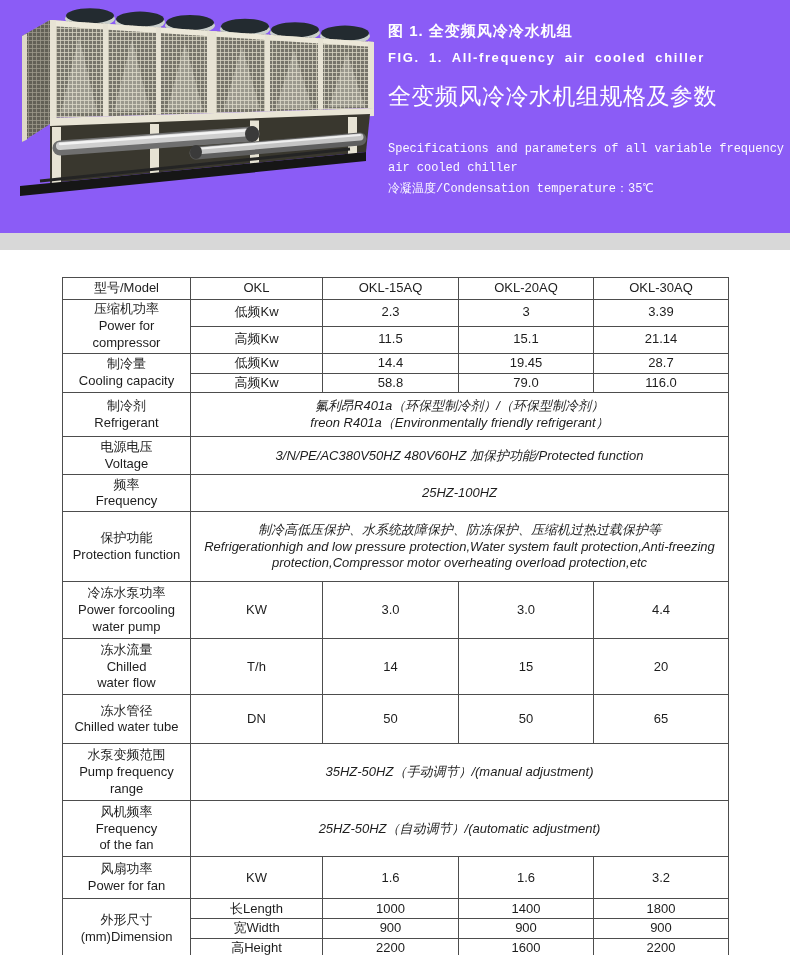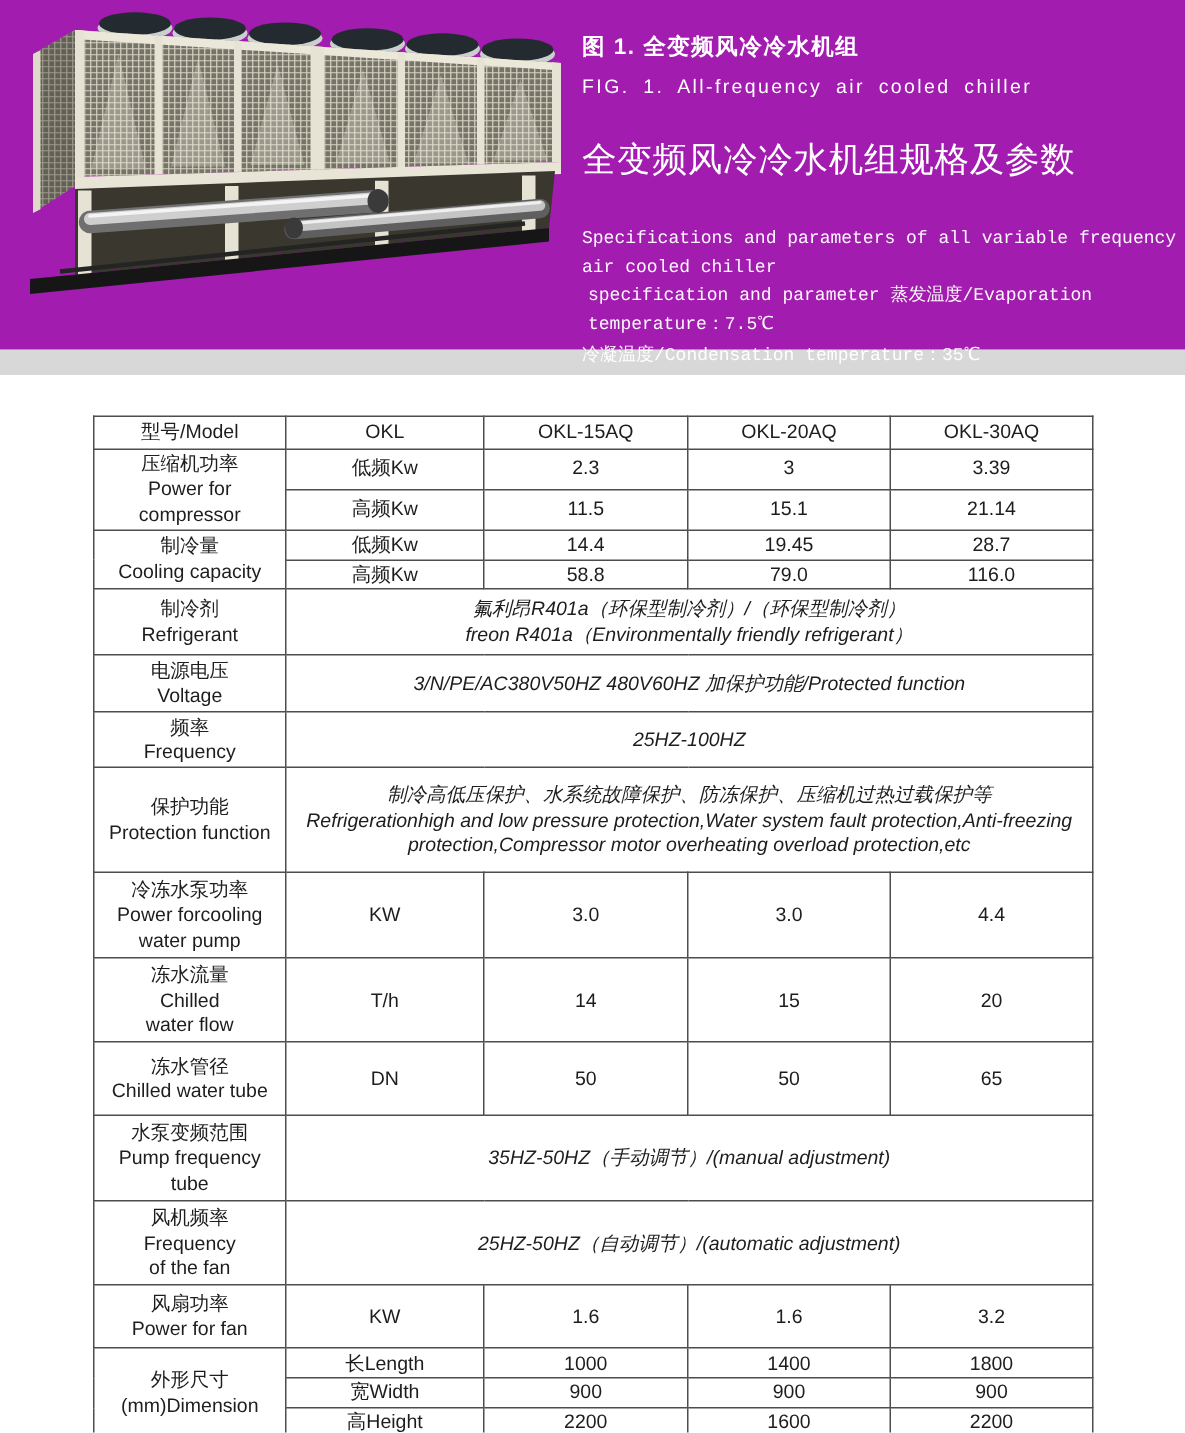--- a/index.html
+++ b/index.html
@@ -1,24 +1,24 @@
 <!DOCTYPE html>
 <html><head>
 <meta charset="utf-8">
 <style>
   * { margin:0; padding:0; box-sizing:border-box; }
   html,body { width:790px; background:#ffffff; font-family:"Liberation Sans","DejaVu Sans",sans-serif; }
   body { height:955px; overflow:hidden; }
 
   
-  .hero { position:relative; width:790px; height:233px; background:#a21caf; }
+  .hero { position:relative; width:790px; height:233px; background:#8b5cf6; }
   .product-wrap { position:absolute; left:0; top:0; width:390px; height:233px; }
   .hero-text { position:absolute; left:388px; top:22px; width:400px; color:#ffffff; }
   .fig-cn  { font-size:15px; font-weight:600; letter-spacing:1px; margin-bottom:9px; }
-  .fig-en  { font-size:13px; font-weight:400; letter-spacing:1.6px; word-spacing:4px; margin-bottom:26px; }
+  .fig-en  { font-size:13px; font-weight:700; letter-spacing:1.6px; word-spacing:4px; margin-bottom:16px; }
   .title-cn{ font-size:23px; font-weight:500; letter-spacing:0.5px; margin-bottom:28px; }
   .sub     { font-size:12px; line-height:19px; color:rgba(255,255,255,0.97);font-family:Liberation Mono, monospace; }
   .sub.indent1 { padding-left:4px; }
   .sub.gap { margin-top:2px; }
 
   
   .gray-strip { width:790px; height:17px; background:#d8d8d8; }
 
   
   .table-wrap { margin:27px 0 0 62px; }
@@ -111,21 +111,20 @@
       <polygon points="20,186 366,152 366,161 20,196" fill="#161616"></polygon>
       <line x1="40" y1="181" x2="350" y2="149" stroke="#242424" stroke-width="3"></line>
     </svg>
   </div>
 
   <div class="hero-text">
     <div class="fig-cn">图 1. 全变频风冷冷水机组</div>
     <div class="fig-en">FIG. 1. All-frequency air cooled chiller</div>
     <div class="title-cn">全变频风冷冷水机组规格及参数</div>
     <div class="sub">Specifications and parameters of all variable frequency air cooled chiller</div>
-    <div class="sub indent1">specification and parameter 蒸发温度/Evaporation temperature：7.5℃</div>
     <div class="sub gap">冷凝温度/Condensation temperature：35℃</div>
   </div>
 </div>
 
 <div class="gray-strip"></div>
 
 <div class="table-wrap">
   <table class="spec">
     <colgroup>
       <col style="width:128px">
@@ -225,21 +224,21 @@
 Chilled water tube</td>
       <td>DN</td>
       <td>50</td>
       <td>50</td>
       <td>65</td>
     </tr>
 
     <tr class="rh57">
       <td class="lbl">水泵变频范围
 Pump frequency
-tube</td>
+range</td>
       <td colspan="4" class="wide">35HZ-50HZ（手动调节）/(manual adjustment)</td>
     </tr>
 
     <tr class="rh56">
       <td class="lbl">风机频率
 Frequency
 of the fan</td>
       <td colspan="4" class="wide">25HZ-50HZ（自动调节）/(automatic adjustment)</td>
     </tr>
 

